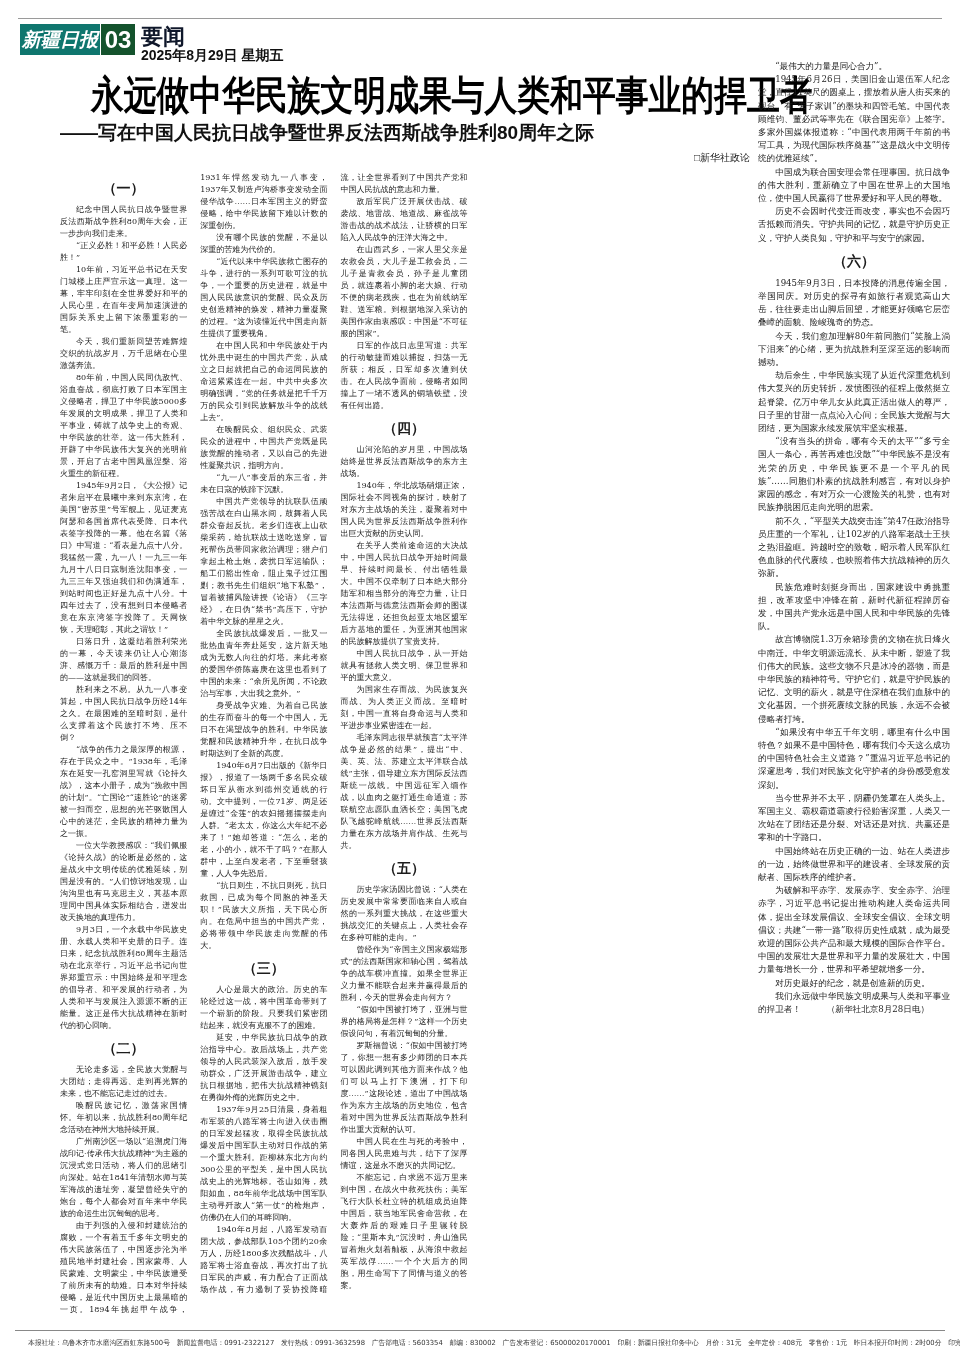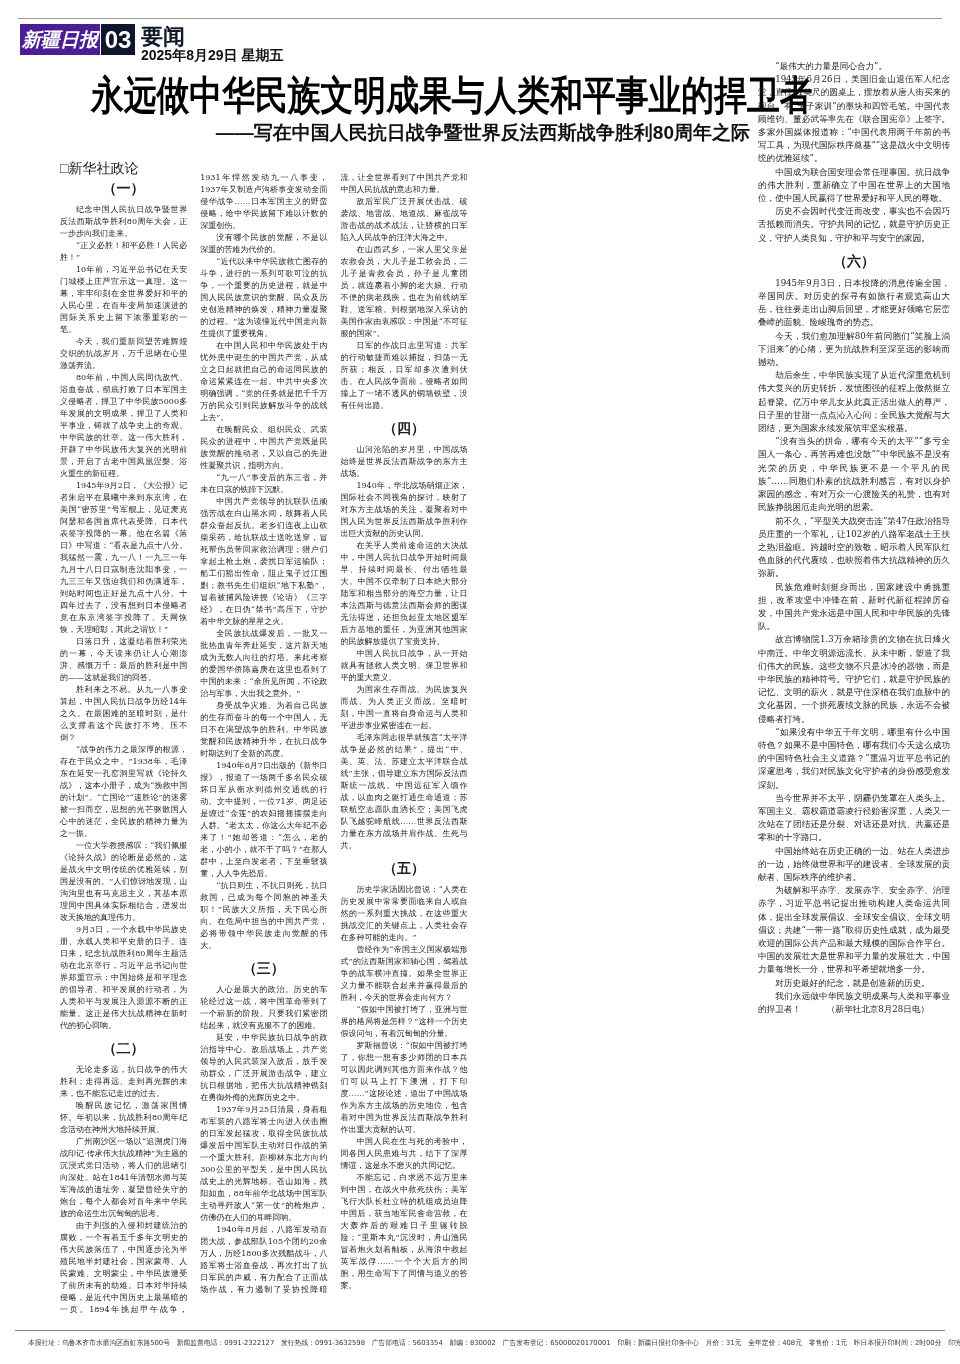--- a/index.html
+++ b/index.html
@@ -1,38 +1,38 @@
 <!DOCTYPE html>
 <html><head>
 <meta charset="utf-8">
 <style>
   html,body{margin:0;padding:0;background:#e8e8e8;}
   .page{position:relative;width:960px;height:1364px;background:#ffffff;margin:0 auto;
         font-family:"DejaVu Serif","Liberation Serif",serif;color:#1c1c1c;overflow:hidden;}
   .toprule{position:absolute;left:18px;top:18px;width:924px;height:1px;background:#9a9a9a;}
   
-  .logo-box{position:absolute;left:20px;top:24px;width:80px;height:31px;background:#4c1d95;
+  .logo-box{position:absolute;left:20px;top:24px;width:80px;height:31px;background:#0f766e;
             display:flex;align-items:center;justify-content:center;}
   .logo-text{color:#fff;font-size:19px;font-weight:bold;font-style:italic;letter-spacing:0px;
              font-family:"DejaVu Serif",serif;white-space:nowrap;}
-  .pageno-box{position:absolute;left:101px;top:24px;width:34px;height:31px;background:#0f172a;
+  .pageno-box{position:absolute;left:101px;top:24px;width:34px;height:31px;background:#14532d;
               display:flex;align-items:center;justify-content:center;}
   .pageno{color:#fff;font-size:24px;font-weight:bold;font-family:"Liberation Sans",sans-serif;}
   .secname{position:absolute;left:141px;top:22px;font-size:22px;font-weight:900;
            font-family:Liberation Serif, serif;color:#0f172a;}
   .dateline-top{position:absolute;left:141px;top:47px;font-size:14px;font-weight:bold;
                 font-family:"Liberation Sans",sans-serif;color:#111;}
   
   .headline{position:absolute;left:22px;top:68px;width:766px;text-align:center;
             font-size:40px;font-weight:900;color:#000;font-family:"Liberation Sans",sans-serif;
             transform:scaleX(.82);transform-origin:center;white-space:nowrap;}
-  .subhead{position:absolute;left:60px;top:120px;width:690px;text-align:right;
+  .subhead{position:absolute;left:60px;top:120px;width:690px;text-align:left;
            font-size:19px;font-weight:700;color:#111;font-family:"Liberation Sans",sans-serif;}
-  .byline{position:absolute;left:60px;top:151px;width:690px;text-align:left;
-          font-size:14px;color:#222;font-family:"Liberation Sans",sans-serif;margin-top:9px;}
+  .byline{position:absolute;left:60px;top:151px;width:690px;text-align:right;
+          font-size:10px;color:#222;font-family:"Liberation Sans",sans-serif;}
   
   .main-flow{position:absolute;left:60px;top:172px;width:688px;height:1146px;
              column-count:5;column-gap:13px;column-fill:auto;overflow:hidden;
              font-size:8px;line-height:12px;text-align:justify;}
   .main-flow p,.rightcol p{margin:0;text-indent:2em;}
   .sec{text-align:center;font-weight:900;font-size:14px;line-height:26px;margin:3px 0;
        font-family:"Liberation Sans",sans-serif;text-indent:0;}
   .rightcol{position:absolute;left:758px;top:60px;width:192px;height:1258px;overflow:hidden;
             font-size:8.6px;line-height:13.2px;text-align:justify;}
   
@@ -67,21 +67,21 @@
       <p>10年前，习近平总书记在天安门城楼上庄严宣示这一真理。这一幕，牢牢印刻在全世界爱好和平的人民心里，在百年变局加速演进的国际关系史上留下浓墨重彩的一笔。</p>
       <p>今天，我们重新回望苦难辉煌交织的抗战岁月，万千思绪在心里激荡奔流。</p>
       <p>80年前，中国人民同仇敌忾、浴血奋战，彻底打败了日本军国主义侵略者，捍卫了中华民族5000多年发展的文明成果，捍卫了人类和平事业，铸就了战争史上的奇观、中华民族的壮举。这一伟大胜利，开辟了中华民族伟大复兴的光明前景，开启了古老中国凤凰涅槃、浴火重生的新征程。</p>
       <p>1945年9月2日，《大公报》记者朱启平在晨曦中来到东京湾，在美国“密苏里”号军舰上，见证麦克阿瑟和各国首席代表受降、日本代表签字投降的一幕。他在名篇《落日》中写道：“看表是九点十八分。我猛然一震，九一八！一九三一年九月十八日日寇制造沈阳事变，一九三三年又强迫我们和伪满通车，到站时间也正好是九点十八分。十四年过去了，没有想到日本侵略者竟在东京湾签字投降了。天网恢恢，天理昭彰，其此之谓欤！”</p>
       <p>日落日升，这凝结着胜利荣光的一幕，今天读来仍让人心潮澎湃、感慨万千：最后的胜利是中国的——这就是我们的回答。</p>
       <p>胜利来之不易。从九一八事变算起，中国人民抗日战争历经14年之久。在最困难的至暗时刻，是什么支撑着这个民族打不垮、压不倒？</p>
       <p>“战争的伟力之最深厚的根源，存在于民众之中。”1938年，毛泽东在延安一孔窑洞里写就《论持久战》，这本小册子，成为“挽救中国的计划”。“亡国论”“速胜论”的迷雾被一扫而空，思想的光芒驱散国人心中的迷茫，全民族的精神力量为之一振。</p>
       <p>一位大学教授感叹：“我们佩服《论持久战》的论断是必然的，这是战火中文明传统的优雅延续，别国是没有的。”人们惊讶地发现，山沟沟里也有马克思主义，其基本原理同中国具体实际相结合，迸发出改天换地的真理伟力。</p>
       <p>9月3日，一个永载中华民族史册、永载人类和平史册的日子。连日来，纪念抗战胜利80周年主题活动在北京举行，习近平总书记向世界郑重宣示：中国始终是和平理念的倡导者、和平发展的行动者，为人类和平与发展注入源源不断的正能量。这正是伟大抗战精神在新时代的初心回响。</p>
       <div class="sec">（二）</div>
-      <p>无论走多远，抗日战争的伟大胜利；走得再远、走到再光辉的未来，也不能忘记走过的过去。</p>
+      <p>无论走多远，全民族大觉醒与大团结；走得再远、走到再光辉的未来，也不能忘记走过的过去。</p>
       <p>唤醒民族记忆，激荡家国情怀。年初以来，抗战胜利80周年纪念活动在神州大地持续开展。</p>
       <p>广州南沙区一场以“追溯虎门海战印记·传承伟大抗战精神”为主题的沉浸式党日活动，将人们的思绪引向深处。站在1841年清朝水师与英军海战的遗址旁，凝望曾经失守的炮台，每个人都会对百年来中华民族的命运生出沉甸甸的思考。</p>
       <p>由于列强的入侵和封建统治的腐败，一个有着五千多年文明史的伟大民族落伍了，中国逐步沦为半殖民地半封建社会，国家蒙辱、人民蒙难、文明蒙尘，中华民族遭受了前所未有的劫难。日本对华持续侵略，是近代中国历史上最黑暗的一页。1894年挑起甲午战争，1931年悍然发动九一八事变，1937年又制造卢沟桥事变发动全面侵华战争……日本军国主义的野蛮侵略，给中华民族留下难以计数的深重创伤。</p>
       <p>没有哪个民族的觉醒，不是以深重的苦难为代价的。</p>
       <p>“近代以来中华民族救亡图存的斗争，进行的一系列可歌可泣的抗争，一个重要的历史进程，就是中国人民民族意识的觉醒、民众及历史创造精神的焕发，精神力量凝聚的过程。”这为读懂近代中国走向新生提供了重要视角。</p>
       <p>在中国人民和中华民族处于内忧外患中诞生的中国共产党，从成立之日起就把自己的命运同民族的命运紧紧连在一起。中共中央多次明确强调，“党的任务就是把千千万万的民众引到民族解放斗争的战线上去”。</p>
       <p>在唤醒民众、组织民众、武装民众的进程中，中国共产党既是民族觉醒的推动者，又以自己的先进性凝聚共识，指明方向。</p>
       <p>“九一八”事变后的东三省，并未在日寇的铁蹄下沉默。</p>
       <p>中国共产党领导的抗联队伍顽强苦战在白山黑水间，鼓舞着人民群众奋起反抗。老乡们连夜上山砍柴采药，给抗联战士送吃送穿，冒死帮伤员带回家救治调理；猎户们拿起土枪土炮，袭扰日军运输队；船工们豁出性命，阻止鬼子过江围剿；教书先生们组织“地下私塾”，冒着被捕风险讲授《论语》《三字经》，在日伪“禁书”高压下，守护着中华文脉的星星之火。</p>
       <p>全民族抗战爆发后，一批又一批热血青年奔赴延安，这片新天地成为无数人向往的灯塔。来此考察的爱国华侨陈嘉庚在这里也看到了中国的未来：“余所见所闻，不论政治与军事，大出我之意外。”</p>

